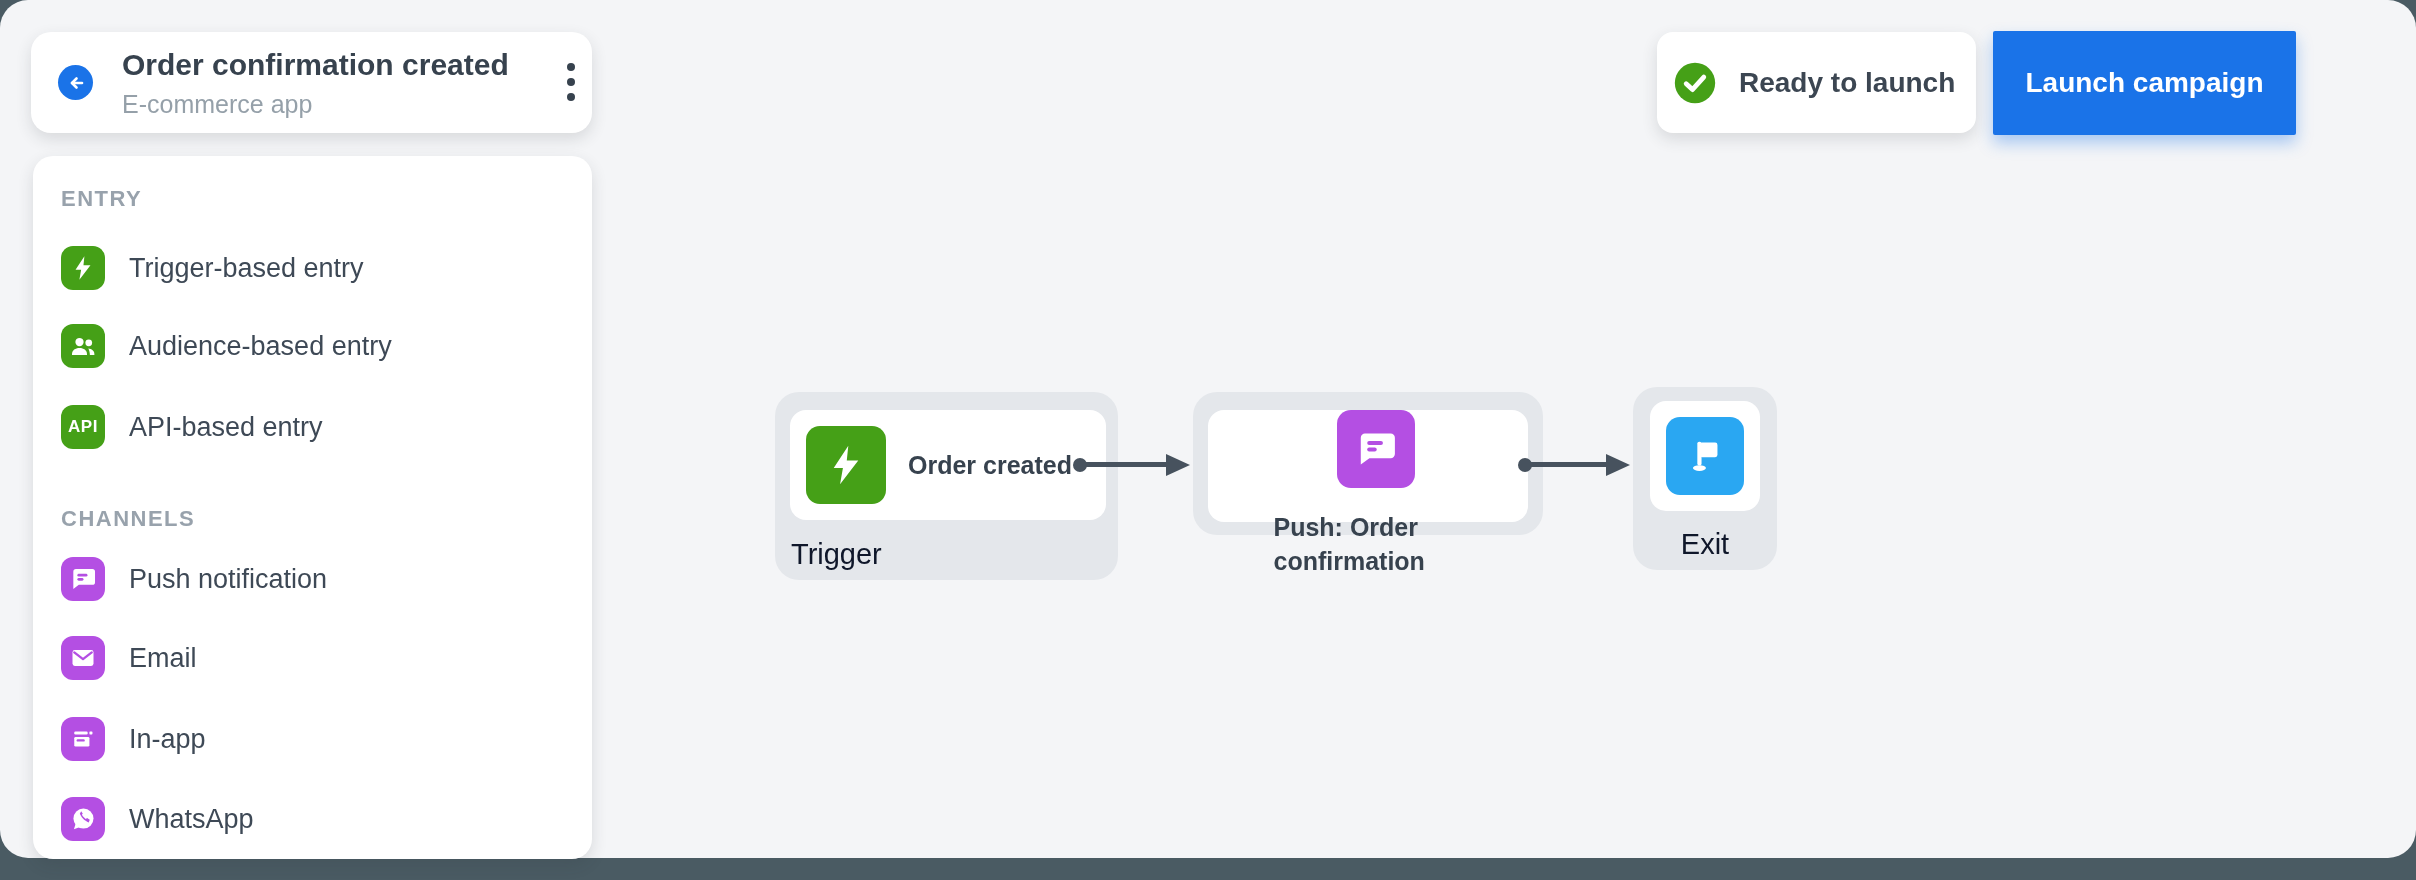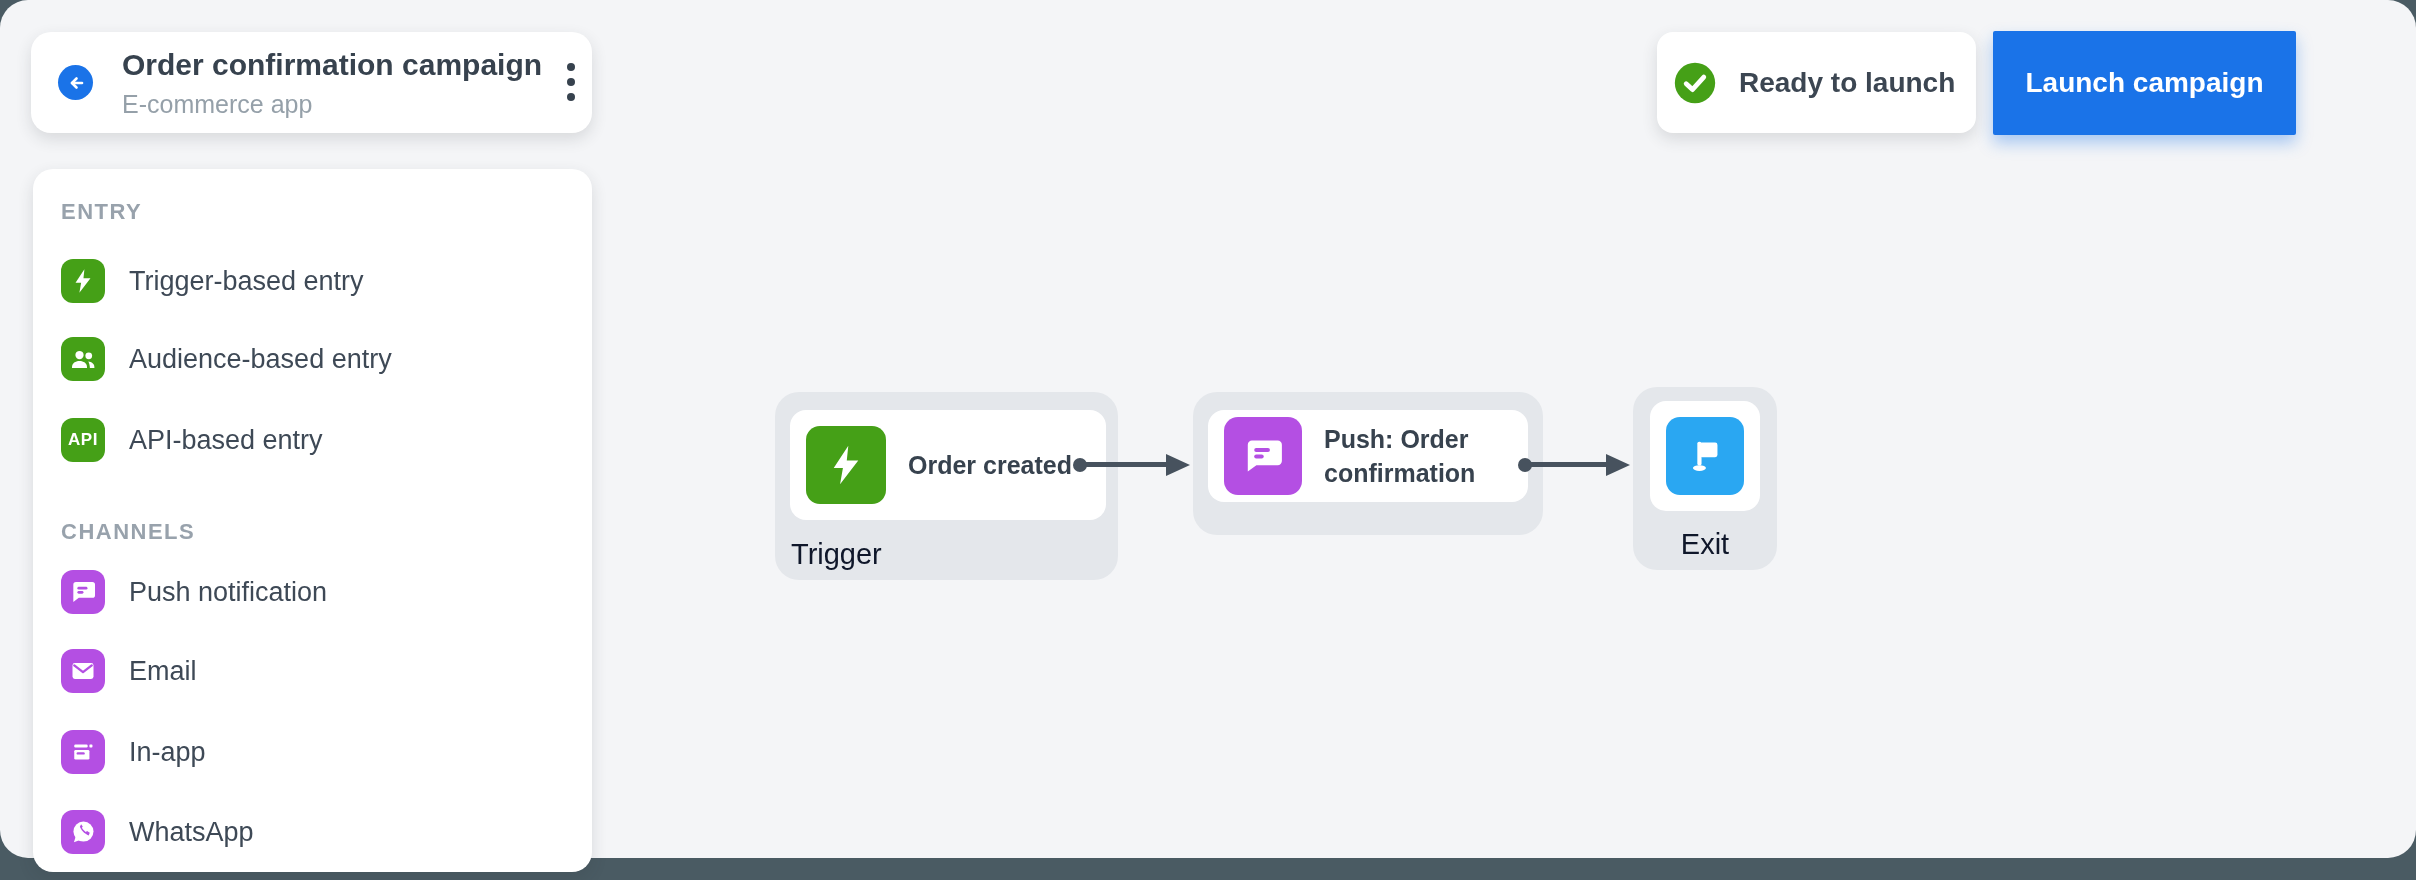--- a/index.html
+++ b/index.html
@@ -48,21 +48,21 @@
   .status-text { font-size: 28px; font-weight: bold; color: #3c4652; }
   .launch-btn {
     position: absolute; left: 1993px; top: 31px; width: 303px; height: 104px;
     background: #1a73e8; border: none; border-radius: 2px;
     color: #ffffff; font-size: 28px; font-weight: bold;
     font-family: "Liberation Sans", sans-serif;
     display: flex; align-items: center; justify-content: center; cursor: pointer;
     box-shadow: 0 8px 16px rgba(26,115,232,.35);
   }
   
-  .sidebar-card { left: 33px; top: 169px; width: 559px; height: 703px; text-decoration: underline; }
+  .sidebar-card { left: 33px; top: 156px; width: 559px; height: 703px; text-decoration: underline; }
   .section-title {
     position: absolute; left: 28px;
     font-size: 22px; font-weight: bold; letter-spacing: 1.5px; color: #98a2ac;
   }
   .side-row {
     position: absolute; left: 28px; width: 500px; height: 44px;
     display: flex; align-items: center; gap: 24px; cursor: grab;
   }
   .tile {
     width: 44px; height: 44px; border-radius: 12px; flex: 0 0 44px;
@@ -110,21 +110,21 @@
 
   <div class="card header-card">
     <button class="back-btn">
       <span style="display:flex">
         <svg width="20" height="20" viewBox="0 0 20 20" fill="none" stroke="#ffffff" stroke-width="2.6" stroke-linecap="round" stroke-linejoin="round">
           <line x1="16" y1="10" x2="6" y2="10"></line>
           <polyline points="10.5,5.5 6,10 10.5,14.5"></polyline>
         </svg>
       </span>
     </button>
-    <div class="hdr-title">Order confirmation campaign</div>
+    <div class="hdr-title">Order confirmation created</div>
     <div class="hdr-sub">E-commerce app</div>
     <button class="kebab">
       <span style="display:flex">
         <svg width="10" height="44" viewBox="0 0 10 44">
           <circle cx="5" cy="6" r="4" fill="#37424e"></circle>
           <circle cx="5" cy="21" r="4" fill="#37424e"></circle>
           <circle cx="5" cy="36" r="4" fill="#37424e"></circle>
         </svg>
       </span>
     </button>
@@ -232,21 +232,21 @@
       <span class="node-title">Order created</span>
     </div>
     <div class="node-sub" style="left:16px; top:146px;">Trigger</div>
   </div>
 
   <div class="port" style="left:1073px; top:458px;"></div>
   <div class="wire" style="left:1084px; top:462px; width:84px;"></div>
   <div class="arrow-head" style="left:1166px; top:454px;"></div>
 
   <div class="node" style="left:1193px; top:392px; width:350px; height:143px;">
-    <div class="node-inner" style="width:320px; height:92px;">
+    <div class="node-inner" style="width:320px; height:112px;flex-direction:column;">
       <span class="node-icon purple" style="width:78px; flex-basis:78px;">
         <svg width="44" height="44" viewBox="0 0 24 24">
           <path fill="#ffffff" d="M20 3.5H6a2.3 2.3 0 0 0-2.3 2.3v14.7L8.4 17H20a2.3 2.3 0 0 0 2.3-2.3V5.8A2.3 2.3 0 0 0 20 3.5z"></path>
           <rect x="7.2" y="7.6" width="8.6" height="2.2" rx="1.1" fill="#b44fe3"></rect>
           <rect x="7.2" y="11.2" width="5.2" height="2.2" rx="1.1" fill="#b44fe3"></rect>
         </svg>
       </span>
       <span class="node-title">Push: Order confirmation</span>
     </div>
   </div>

